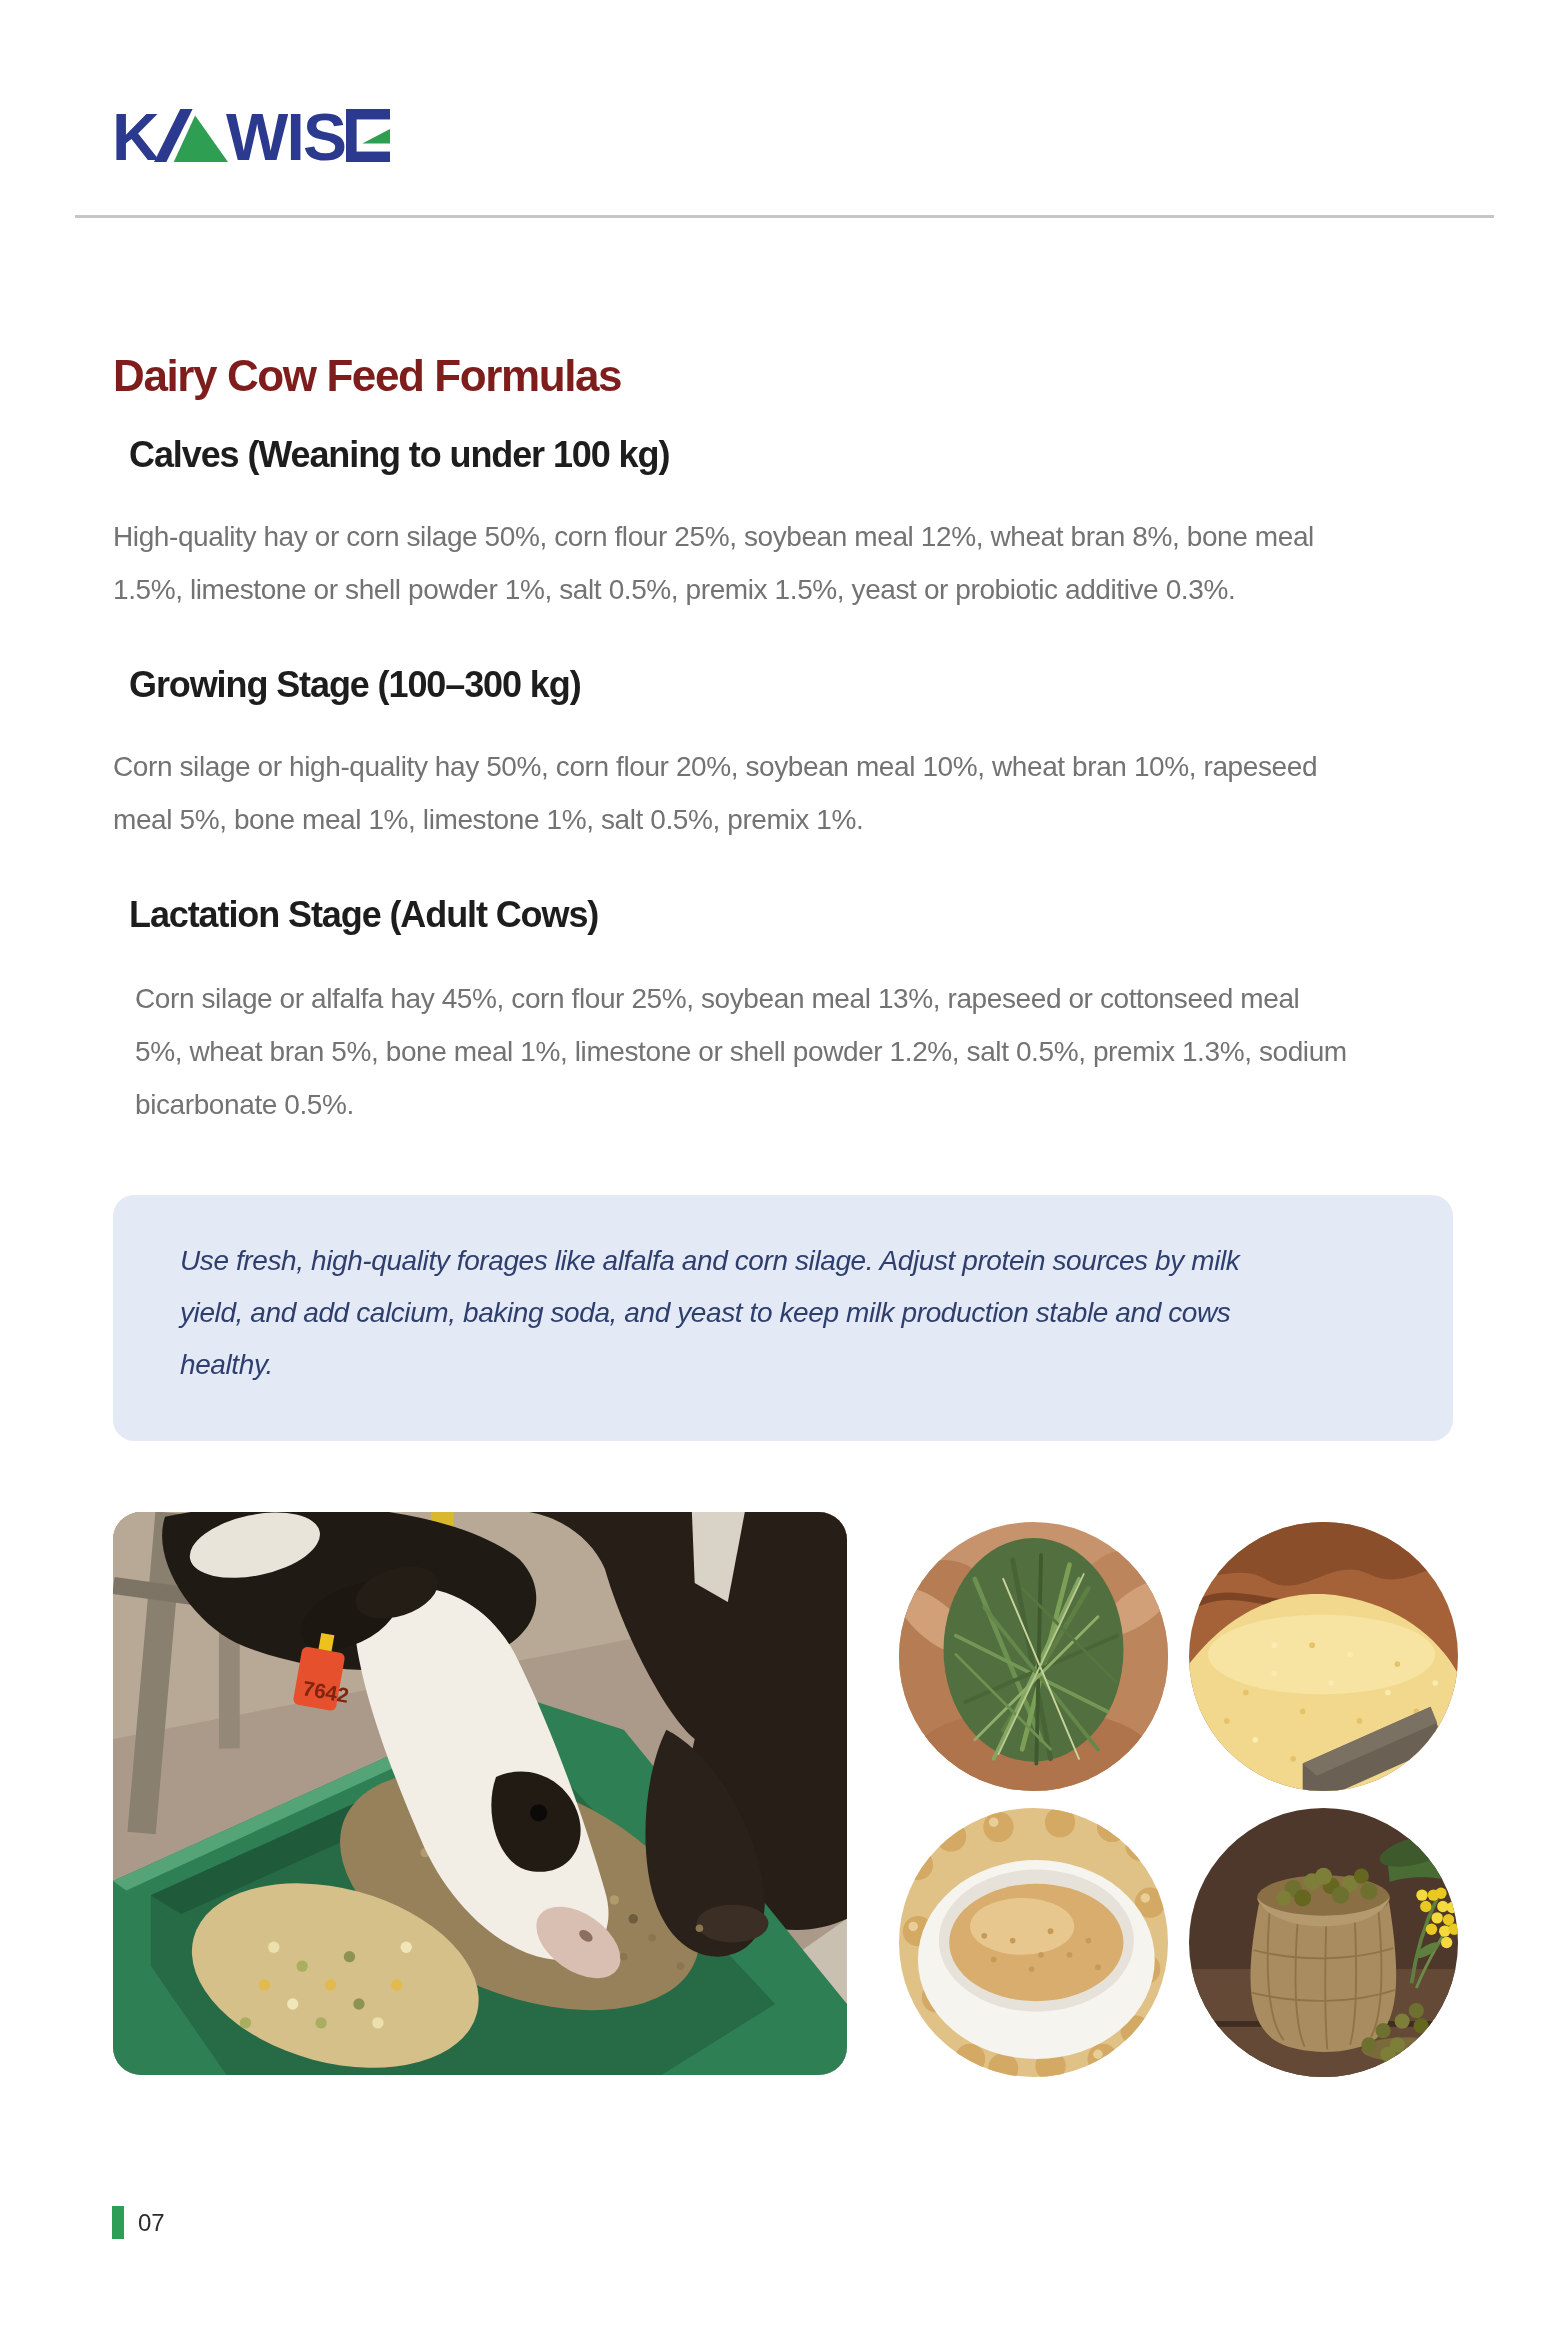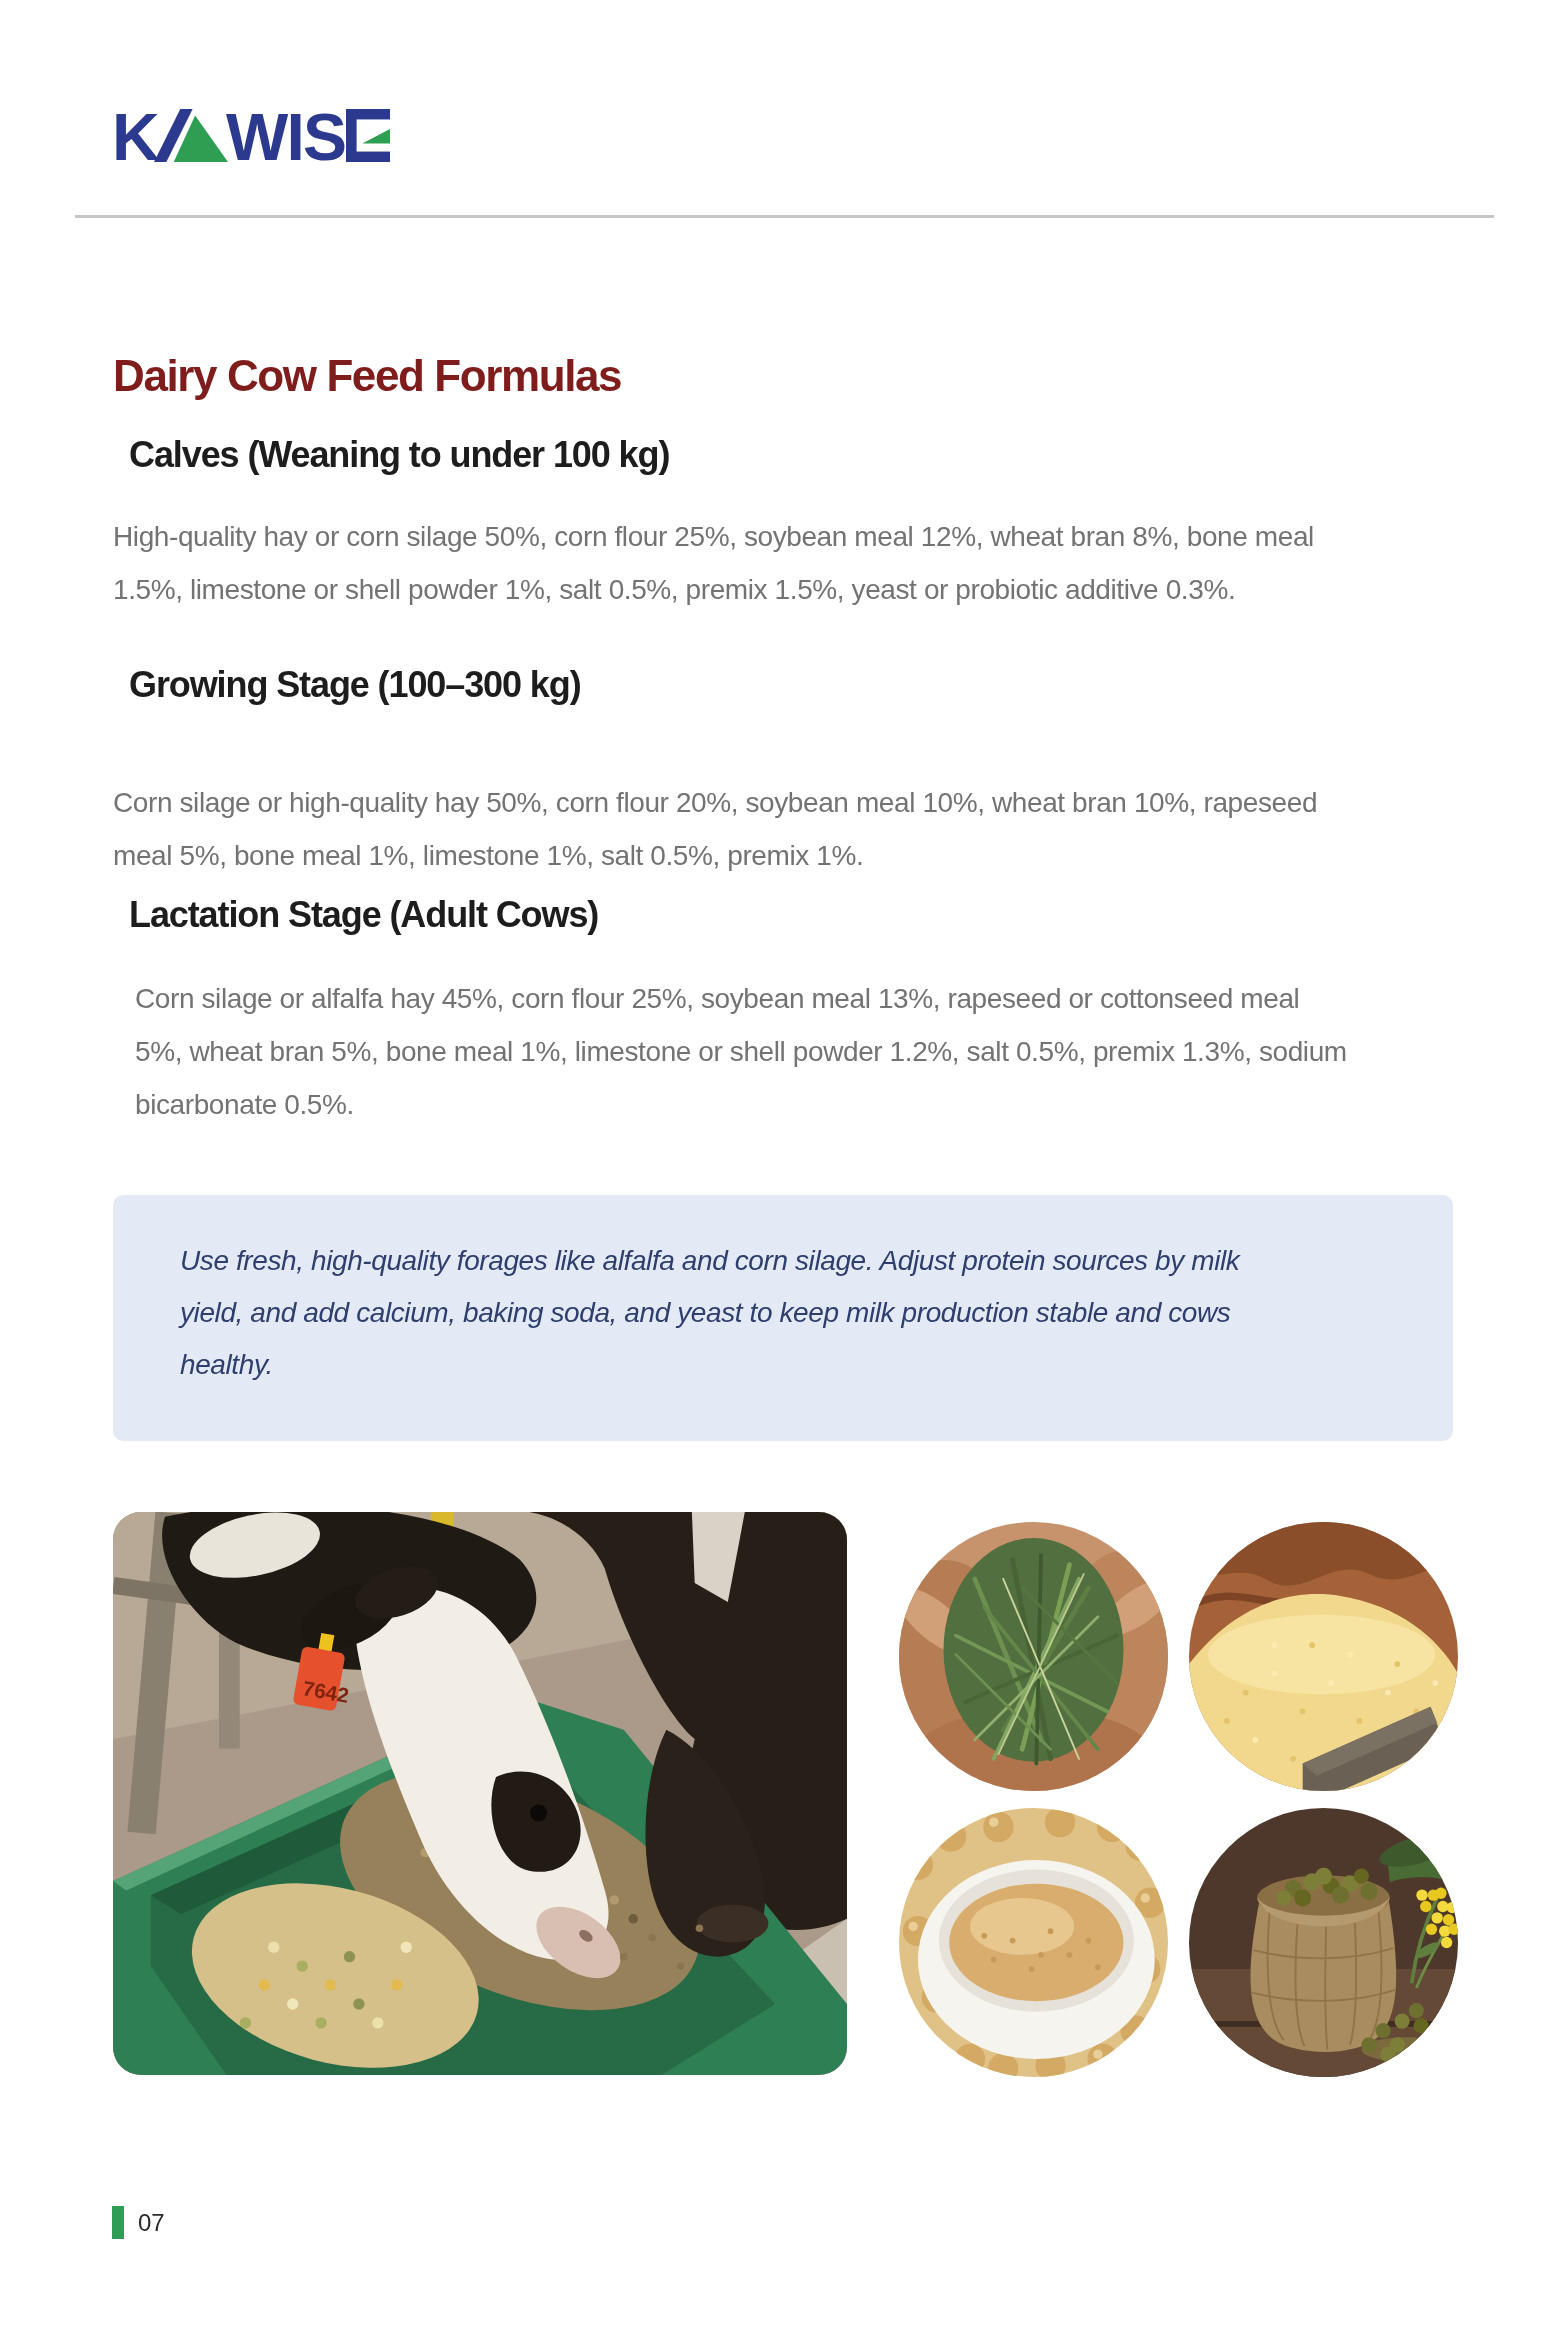--- a/index.html
+++ b/index.html
@@ -26,26 +26,26 @@
   }
 
   .sec-h {
     position:absolute; left:113px; font-size:36px; line-height:42px; font-weight:bold;
     letter-spacing:-1.1px; color:#1D1D1D; white-space:nowrap;margin-left:16px;
   }
   .sec-b { position:absolute; left:113px; font-size:28px; color:#737373; letter-spacing:-0.4px; }
   .sec-b .line { white-space:nowrap; height:53px; line-height:53px; }
 
   #h2-1 { top:434px; } #p-1 { top:510px; }
-  #h2-2 { top:664px; } #p-2 { top:776px; }
+  #h2-2 { top:664px; } #p-2 { top:740px; }
   #h2-3 { top:894px; } #p-3 { top:972px;margin-left:22px; }
 
   .note {
     position:absolute; left:113px; top:1195px; width:1340px; height:246px;
-    background:#E4E9F6; border-radius:10px;
+    background:#E4E9F6; border-radius:21px;
   }
   .note-inner {
     position:absolute; left:67px; top:40px; font-style:italic; font-size:28px;
     color:#2E3F6E; letter-spacing:-0.4px;
   }
   .note-inner .line { white-space:nowrap; height:52px; line-height:52px; }
 
   .photo {
     position:absolute; left:113px; top:1512px; width:734px; height:563px;
     border-radius:28px; overflow:hidden; background:#a89684;

